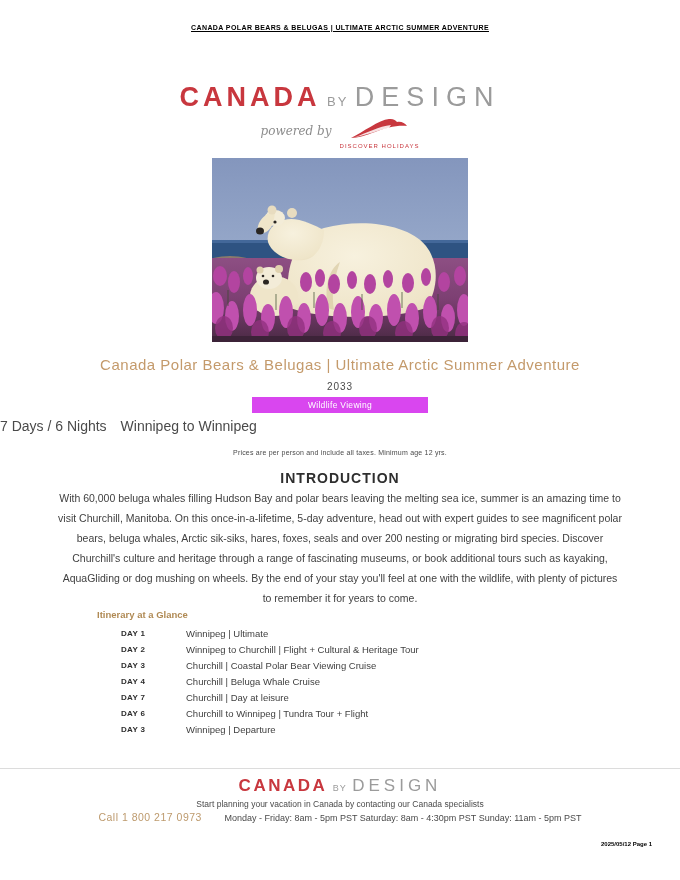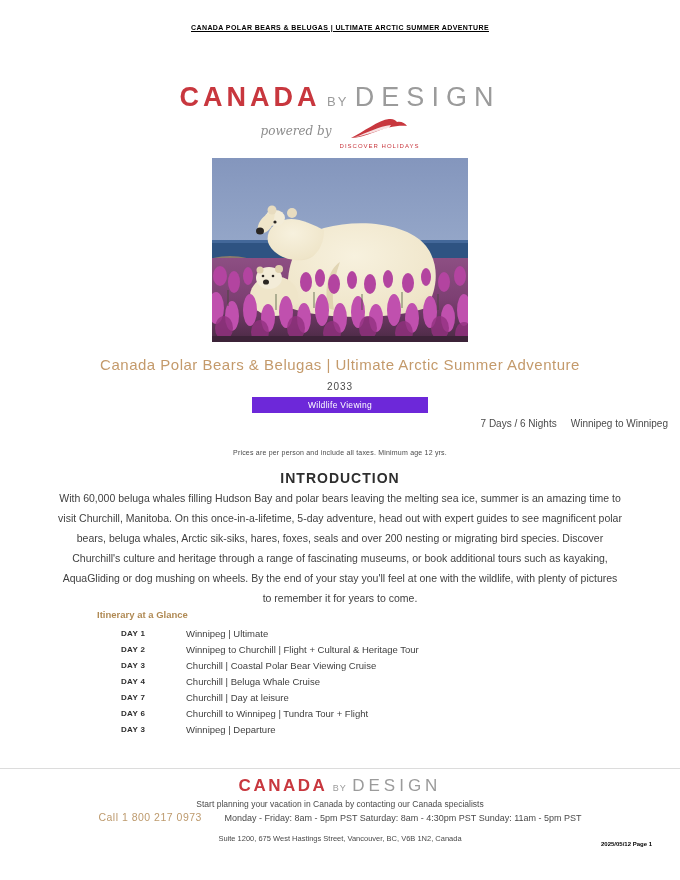--- a/index.html
+++ b/index.html
@@ -50,25 +50,25 @@
     text-align: center; font-size: 15px; font-weight: 400;
     color: #c49a6b; letter-spacing: 0.5px;
   }
   .trip-year {
     position: absolute; top: 381px; left: 0; right: 0;
     text-align: center; font-size: 10px; color: #4a4a4a; letter-spacing: 1px;
   }
   .badge-row { position: absolute; top: 394px; left: 0; right: 0; text-align: center; }
   .badge {
     display: inline-block; width: 176px; padding: 3px 0;
-    background: #6d28d9; color: #ffffff; font-size: 8.5px; letter-spacing: 0.3px;
+    background: #d946ef; color: #ffffff; font-size: 8.5px; letter-spacing: 0.3px;
   }
   .facts {
-    position: absolute; top: 418px; left: 0; right: 12px;
-    text-align: right; font-size: 10px; color: #4a4a4a;
+    position: absolute; top: 418px; left: 0; right: 0;
+    text-align: left; font-size: 14px; color: #4a4a4a;
   }
   .facts .sep { display: inline-block; width: 14px; }
   .price-line {
     position: absolute; top: 431px; left: 0; right: 0;
     text-align: center; font-size: 12px; color: #5a5a5a; letter-spacing: 0.5px;
   }
   .price-line .price { font-size: 17px; color: #3f3f3f; letter-spacing: 0; }
   .fine-print {
     position: absolute; top: 449px; left: 0; right: 0;
     text-align: center; font-size: 7px; color: #4a4a4a; letter-spacing: 0.2px;
@@ -317,17 +317,16 @@
   <div class="footer-brand">
     <span class="canada">CANADA</span>
     <span class="by">BY</span>
     <span class="design">DESIGN</span>
   </div>
   <div class="footer-tagline">Start planning your vacation in Canada by contacting our Canada specialists</div>
   <div class="footer-call">
     <span class="call">Call 1 800 217 0973</span>
     <span>Monday - Friday: 8am - 5pm PST Saturday: 8am - 4:30pm PST Sunday: 11am - 5pm PST</span>
   </div>
-  <div class="footer-address">Suite 1200, 675 West Hastings Street, Vancouver, BC, V6B 1N2, Canada</div>
 
   <div class="page-stamp">2025/05/12 Page 1</div>
 
 </div>
 
 </body></html>

